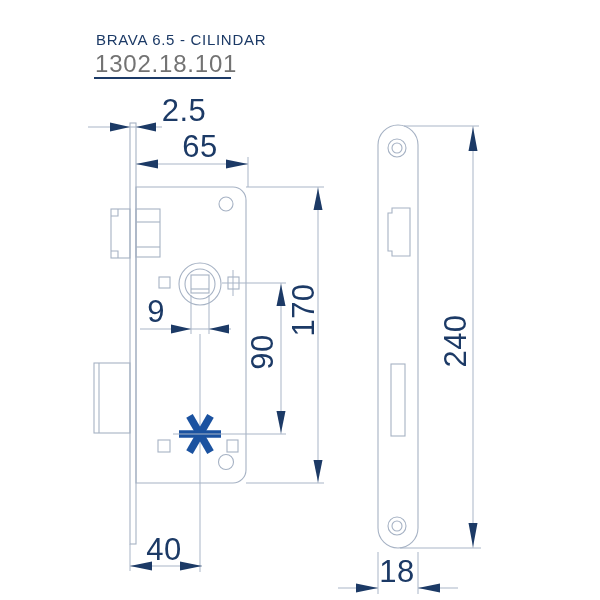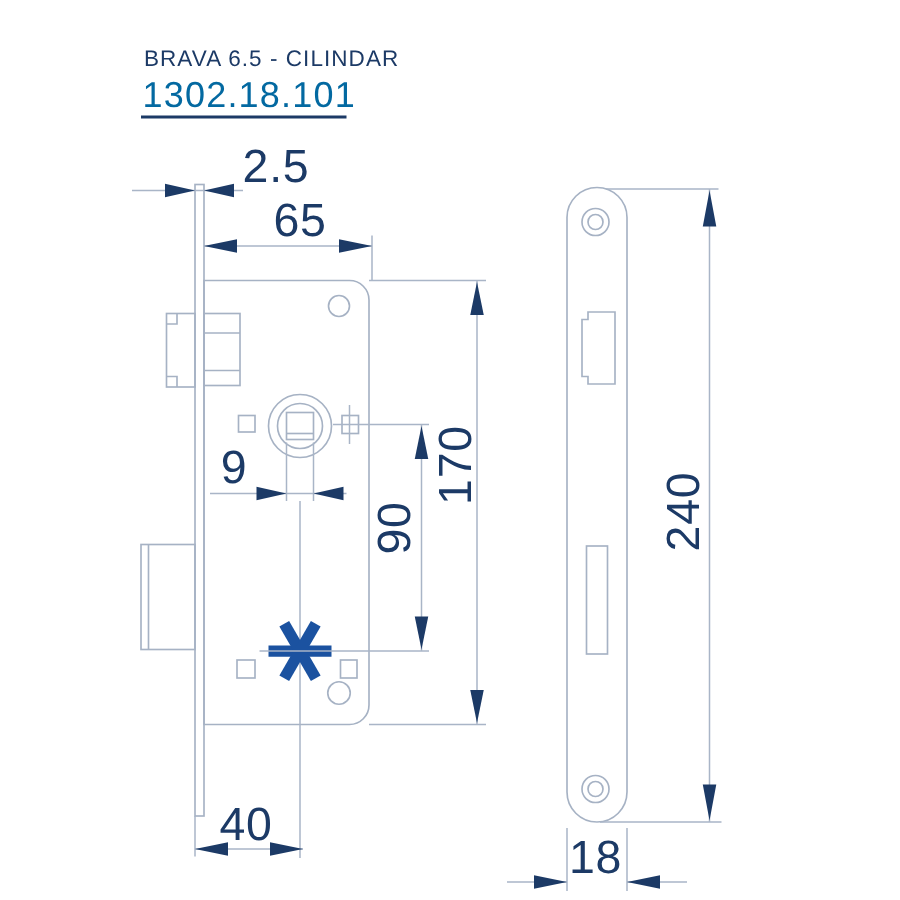--- a/index.html
+++ b/index.html
@@ -7,21 +7,21 @@
     width:600px;height:600px;background:#ffffff;position:relative;
     font-family:"Liberation Sans",sans-serif;overflow:hidden;
   }
   .title-block{position:absolute;left:0;top:0;}
   .title-line1{
     position:absolute;left:96px;top:31px;font-size:15px;letter-spacing:.7px;
     color:#1c3a66;white-space:nowrap;
   }
   .title-code{
     position:absolute;left:95px;top:50px;font-size:24px;letter-spacing:.8px;
-    color:#0369a1;white-space:nowrap;
+    color:#737373;white-space:nowrap;
   }
   .title-underline{
     position:absolute;left:94px;top:77px;width:137px;height:2px;background:#1c3a66;
   }
   svg{position:absolute;left:0;top:0;}
   .geo{stroke:#a6b2c4;stroke-width:1.1;fill:none;}
   .dimline{stroke:#a9b5c7;stroke-width:1;fill:none;}
   .arrow{fill:#1c3a66;stroke:none;}
   .dimtext{
     fill:#1c3a66;font-size:31px;font-family:"Liberation Sans",sans-serif;

